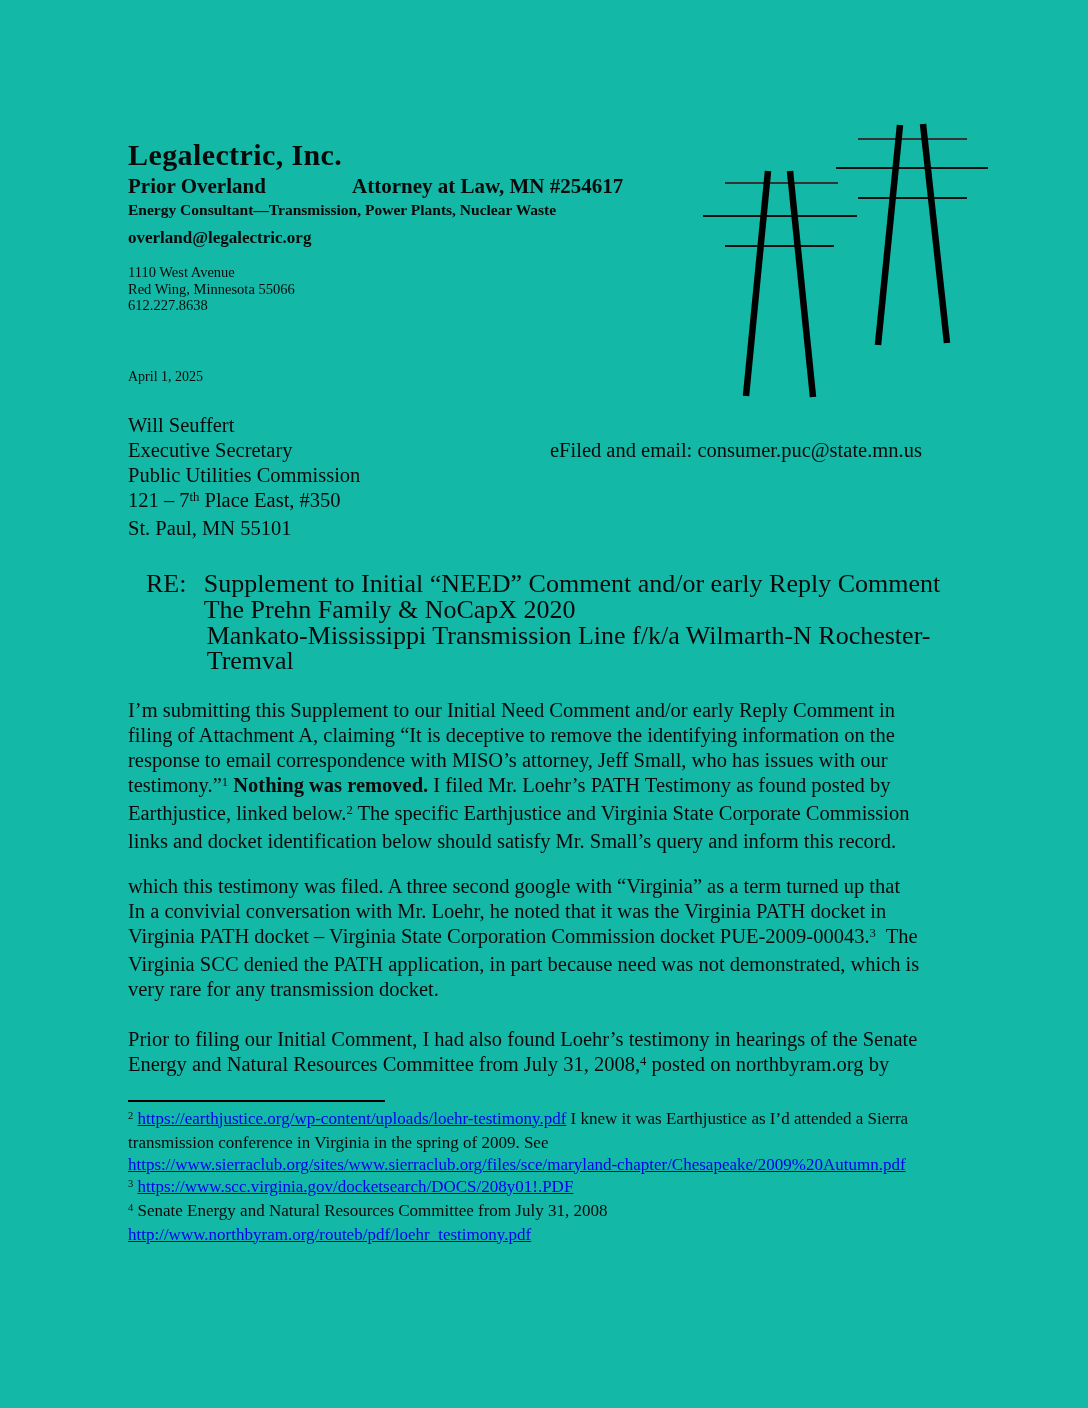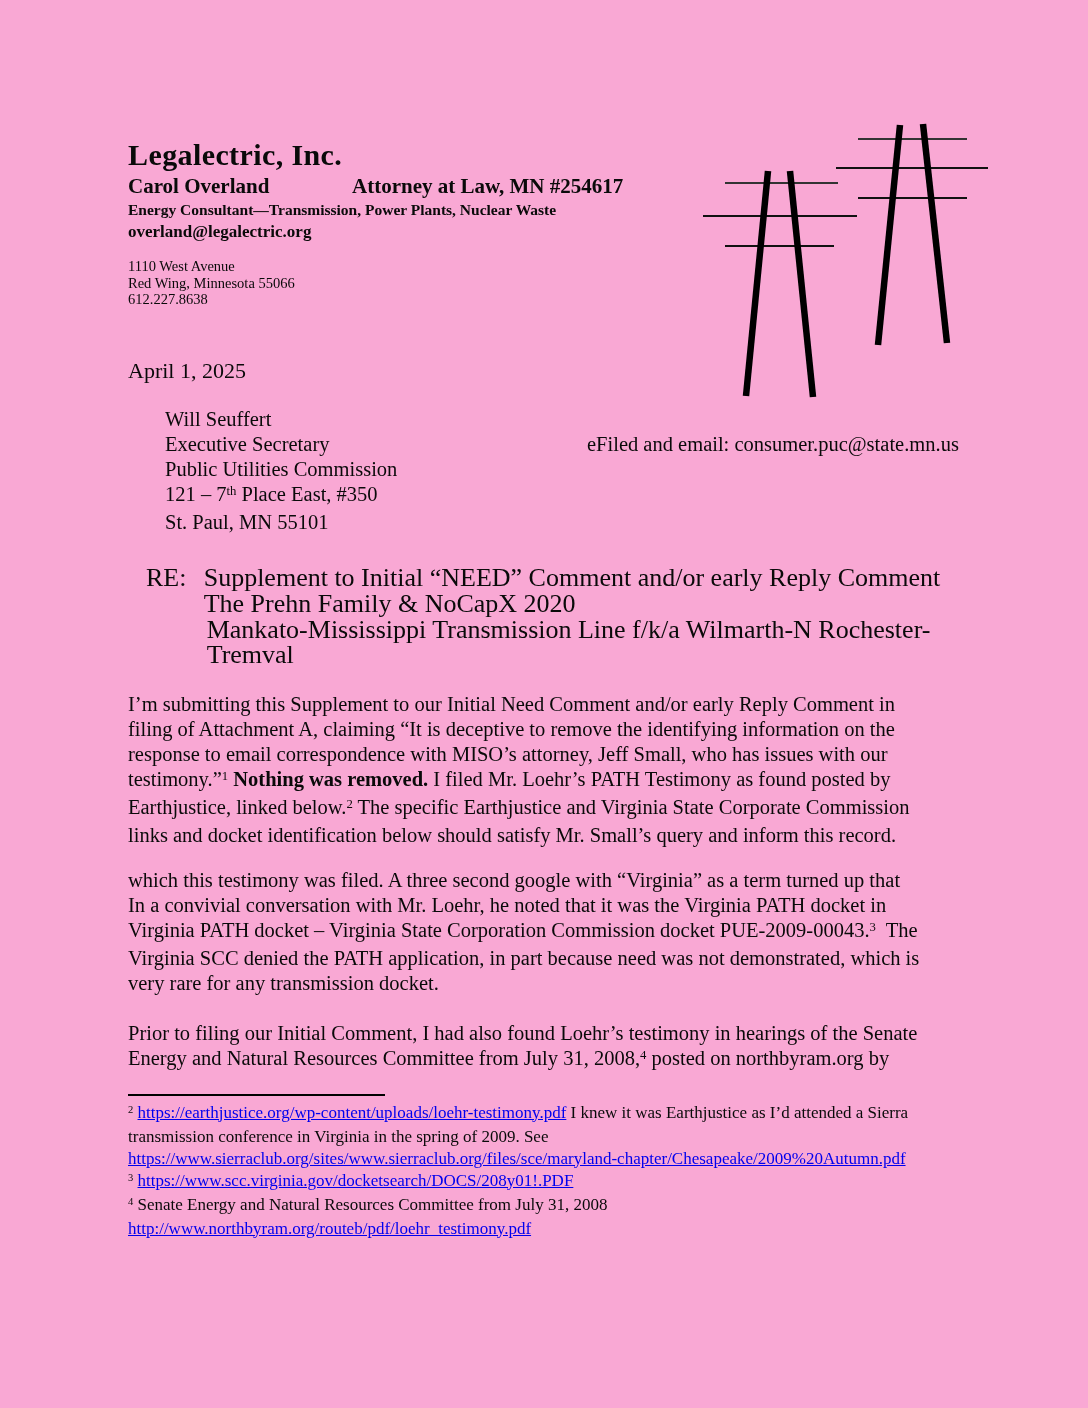--- a/index.html
+++ b/index.html
@@ -1,31 +1,31 @@
 <!DOCTYPE html>
 <html><head>
 <meta charset="utf-8">
 <style>
   html,body{margin:0;padding:0;background:#ffffff;}
   .page{
-    position:relative;width:1088px;height:1408px;background:#f9a8d4;overflow:hidden;
+    position:relative;width:1088px;height:1408px;background:#14b8a6;overflow:hidden;
     font-family:"Liberation Serif","DejaVu Serif",serif;color:#0a0a0a;
   }
   .content{position:absolute;left:128px;top:0;width:833px;}
   .towers{position:absolute;left:680px;top:98px;width:330px;height:305px;}
 
   .company{margin-top:138px;font-size:30px;font-weight:bold;line-height:34px;letter-spacing:.4px;}
   .name-row{display:flex;margin-top:3px;font-size:21px;font-weight:bold;line-height:23px;}
   .name-col{width:224px;}
   .tagline{margin-top:3px;font-size:15.5px;font-weight:bold;line-height:18px;}
-  .lh-email{margin-top:3px;font-size:17px;font-weight:bold;line-height:20px;}
+  .lh-email{margin-top:9px;font-size:17px;font-weight:bold;line-height:20px;}
   .addr{margin-top:16px;font-size:14.5px;line-height:16.5px;}
 
-  .date{margin-top:50px;font-size:22px;line-height:25px;}
-  .recipient{position:relative;margin-top:24px;font-size:20.5px;line-height:25px;margin-left:37px;}
+  .date{margin-top:50px;font-size:14px;line-height:25px;}
+  .recipient{position:relative;margin-top:24px;font-size:20.5px;line-height:25px;}
   .efiled{position:absolute;left:422px;top:25px;white-space:nowrap;text-align:center;}
 
   .re{display:flex;margin-top:30px;font-size:26px;line-height:25px;}
   .re-label{width:80px;padding-left:18px;box-sizing:border-box;}
   .re-lines .tline.ind{padding-left:3px;}
 
   .salutation{margin-top:25px;font-size:20.5px;line-height:25px;}
   .para{margin-top:25px;font-size:20.5px;line-height:25px;}
   .para.m20{margin-top:20px;}
   .para .tline{white-space:nowrap;}
@@ -56,21 +56,21 @@
     <line x1="178" y1="100" x2="287" y2="100" stroke="#111" stroke-width="2.2"></line>
     <line x1="220" y1="27" x2="198" y2="247" stroke="#000" stroke-width="6.5"></line>
     <line x1="243" y1="26" x2="267" y2="245" stroke="#000" stroke-width="6.5"></line>
   </svg>
 
   <div class="content">
 
     <div class="letterhead">
       <div class="company">Legalectric, Inc.</div>
       <div class="name-row">
-        <span class="name-col">Carol Overland</span>
+        <span class="name-col">Prior Overland</span>
         <span>Attorney at Law, MN #254617</span>
       </div>
       <div class="tagline">Energy Consultant—Transmission, Power Plants, Nuclear Waste</div>
       <div class="lh-email">overland@legalectric.org</div>
       <div class="addr">
         <div class="tline">1110 West Avenue</div>
         <div class="tline">Red Wing, Minnesota 55066</div>
         <div class="tline">612.227.8638</div>
       </div>
     </div>

